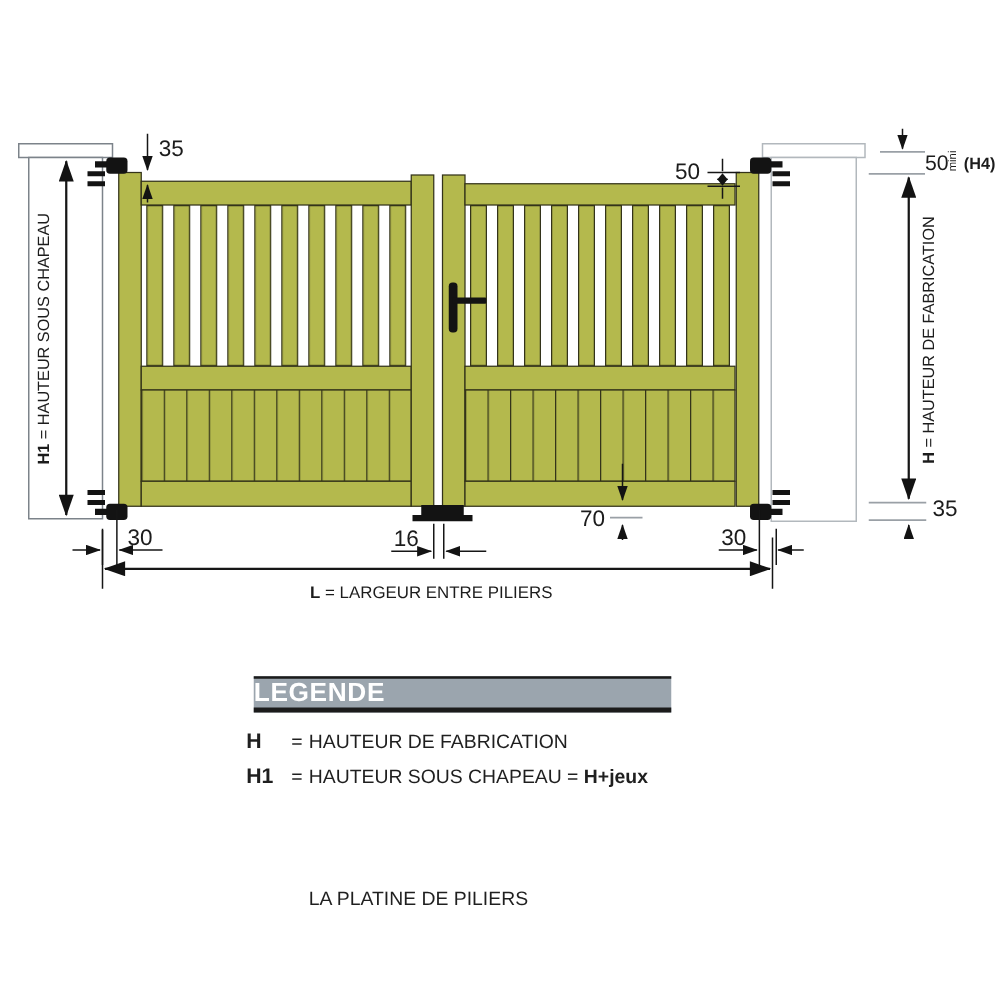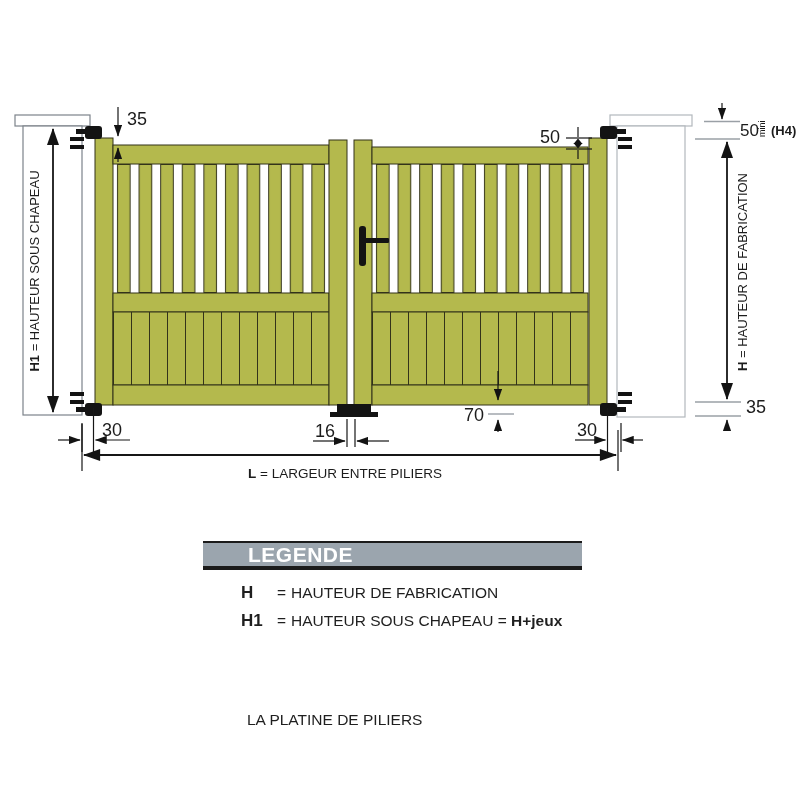--- a/index.html
+++ b/index.html
@@ -12,23 +12,23 @@
   .dim{stroke:#161616;stroke-width:1.2;fill:none;}
   .dim-big{stroke:#161616;stroke-width:1.8;fill:none;}
   .gline{stroke:#9aa0a6;stroke-width:1.4;fill:none;}
   .hw{fill:#131313;stroke:none;}
   .dimtxt{font-size:18px;}
   .sidetxt{font-size:13px;}
   .b{font-weight:bold;}
   
   .legend-band{position:absolute;left:203px;top:541px;width:334px;height:23px;
     background:#9ba5ae;border-top:2px solid #1b1b1b;border-bottom:4px solid #1b1b1b;
-    line-height:23px;padding-left:45px;box-sizing:content-box;
+    line-height:23px;box-sizing:content-box;
     color:#ffffff;font-size:21px;font-weight:bold;letter-spacing:.5px;}
-  .lg-row{position:absolute;left:197px;white-space:nowrap;font-size:15.5px;margin-left:44px;}
+  .lg-row{position:absolute;left:197px;white-space:nowrap;font-size:15.5px;}
   .lg-row .term{display:inline-block;width:36px;font-size:17px;font-weight:bold;}
   .lg-row .eq{display:inline-block;width:14px;}
   .lg-sub{position:absolute;left:247px;white-space:nowrap;font-size:15.5px;}
 </style>
 </head>
 <body>
 
 <div id="stage">
 
 <svg width="800" height="530" viewBox="0 0 800 530">

